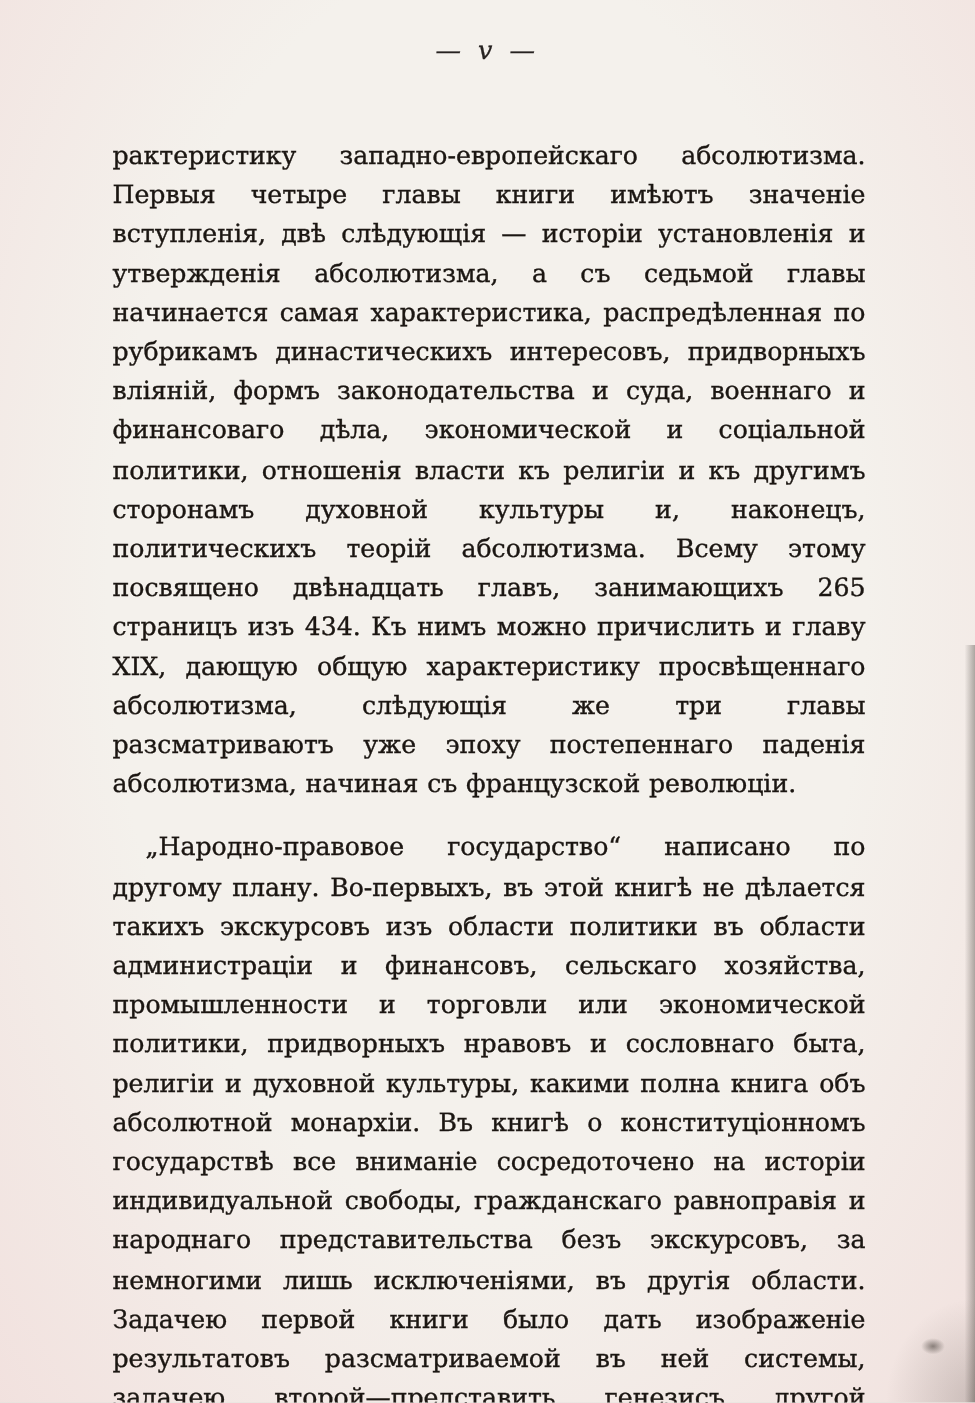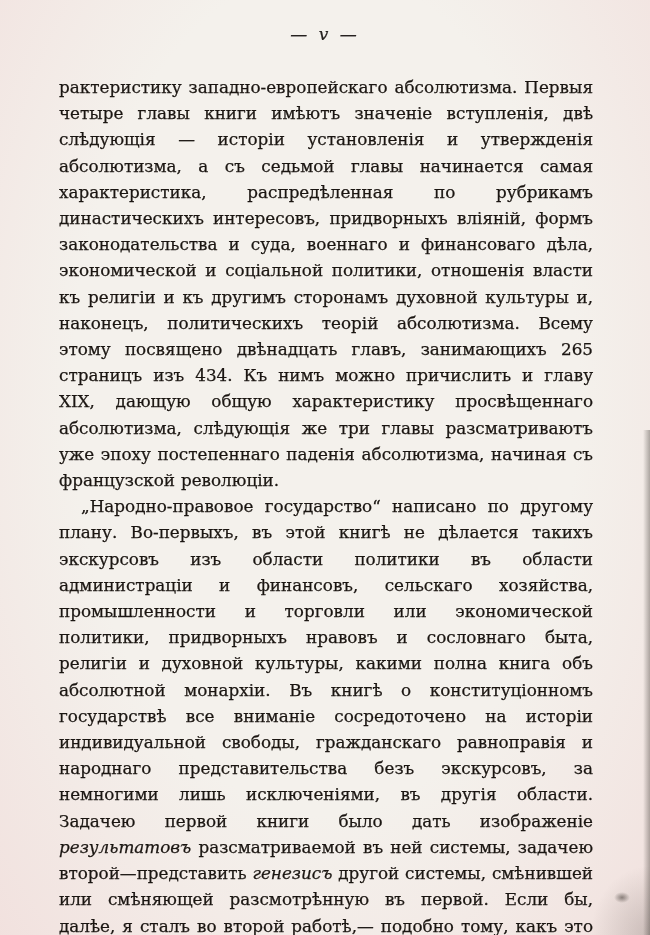--- a/index.html
+++ b/index.html
@@ -30,23 +30,23 @@
     position: absolute;
     left: 59px; top: 74px;
     width: 534px;
     color: #1b1612;
     font-size: 16.8px;
     line-height: 26.2px;
     text-align: justify;
     -webkit-text-stroke: 0.25px #1b1612;
     word-spacing: 0.5px;
   }
-  .text-block p { margin: 0; padding: 0; }
+  .text-block p { margin: 16px; padding: 0; }
   .text-block p.indent { text-indent: 22px; }
-  .italic { font-style: italic; }
+  .italic { }
   .edge-shadow {
     position: absolute;
     right: 0; top: 430px; bottom: 0;
     width: 7px;
     background: linear-gradient(to left, rgba(55,50,44,0.38), rgba(55,50,44,0));
   }
   .corner-shade {
     position: absolute;
     right: 0; bottom: 0;
     width: 60px; height: 70px;

